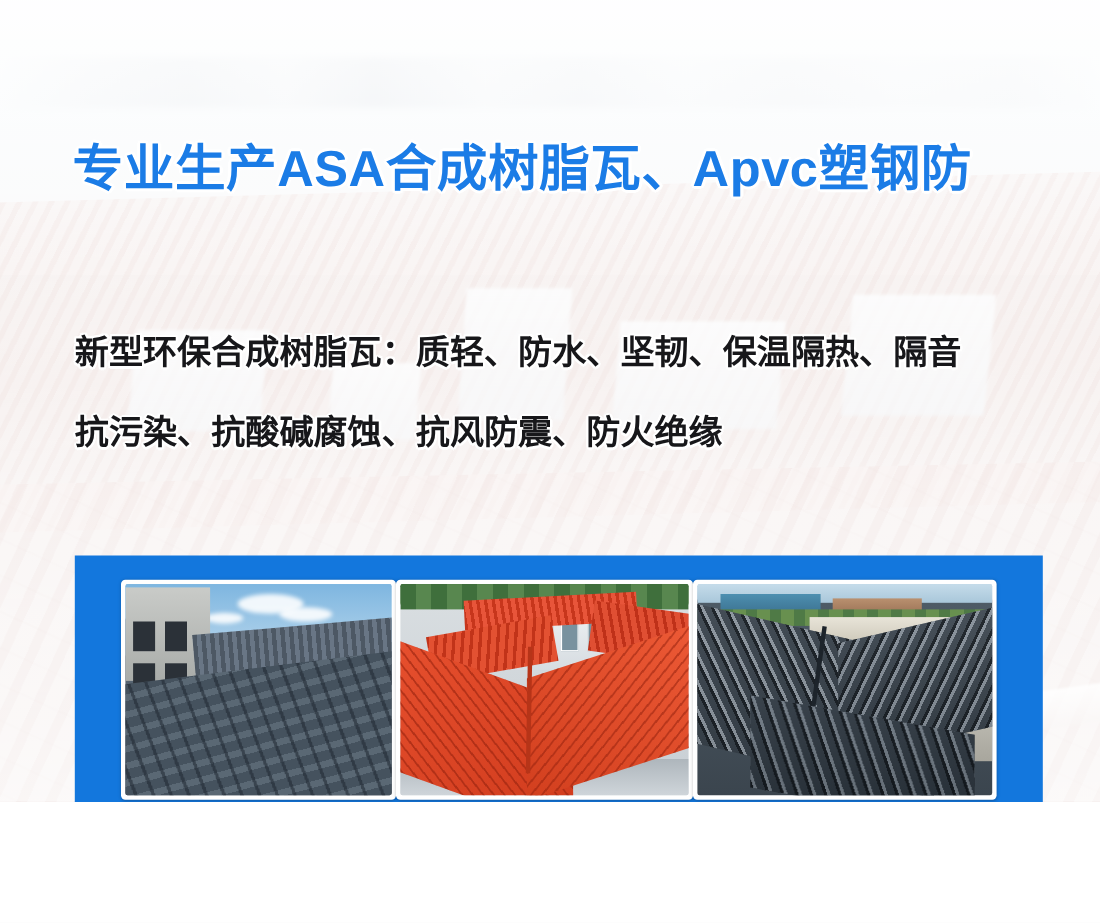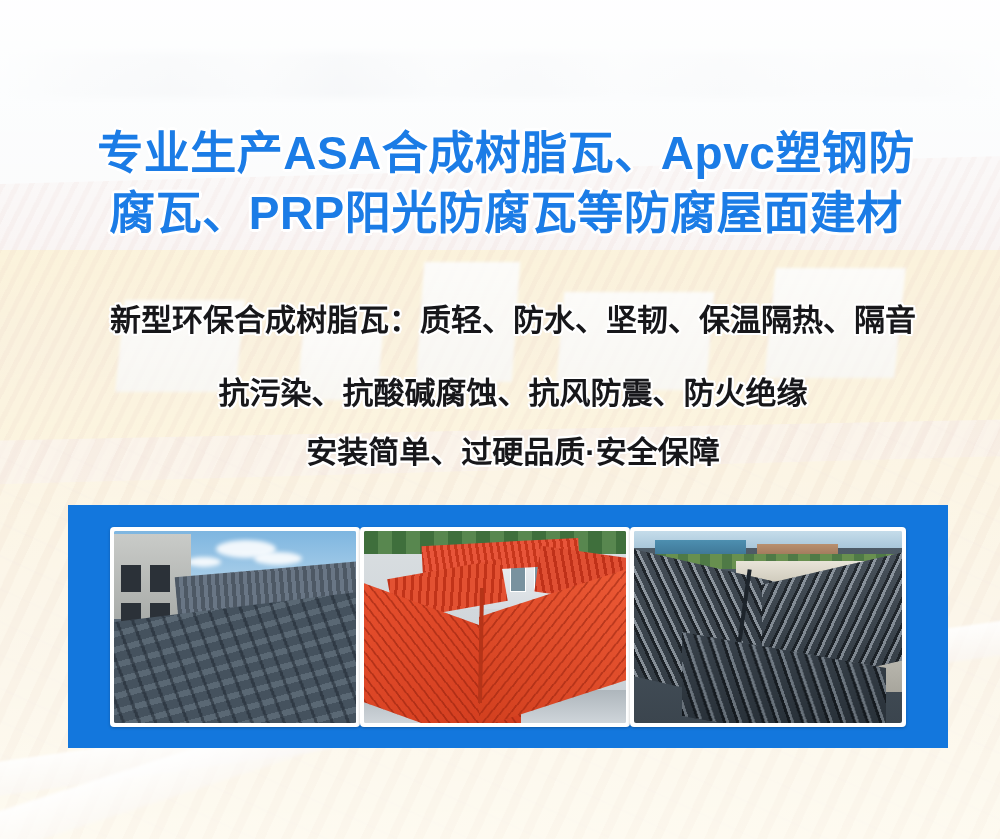--- a/index.html
+++ b/index.html
@@ -7,24 +7,23 @@
   body{
     width:1000px;height:839px;
     font-family:"Liberation Sans","DejaVu Sans",sans-serif;
     background:#ffffff;
     overflow:hidden;
   }
 
   
   .banner{
     position:relative;
-    width:1000px;height:839px;
+    width:1000px;height:729px;
     overflow:hidden;
-    background:#fde047;
-    text-align:center;
+    background:#e5e5e5;
   }
 
   
   .bg-photo{
     position:absolute;inset:0;
     overflow:hidden;
   }
   
   .bg-sky{
     position:absolute;left:0;top:0;width:1000px;height:250px;
@@ -300,27 +299,25 @@
     <div class="bg-roof-near"></div>
     <div class="bg-ridge"></div>
     <div class="bg-ridge2"></div>
     <div class="bg-wash"></div>
   </div>
 
   <div class="content">
 
     <h1 class="headline">
       <span class="hl-line">专业生产ASA合成树脂瓦、Apvc塑钢防</span>
-      <span class="hl-line">腐瓦、PRP阳光防腐瓦等防腐屋面建材</span>
     </h1>
 
     <div class="subcopy">
       <span class="sc-line">新型环保合成树脂瓦：质轻、防水、坚韧、保温隔热、隔音</span>
       <span class="sc-line">抗污染、抗酸碱腐蚀、抗风防震、防火绝缘</span>
-      <span class="sc-line gap">安装简单、过硬品质·安全保障</span>
     </div>
 
     <div class="gallery-panel">
       <div class="gallery-row">
 
         <div class="photo-frame pf-1">
           <div class="photo ph1">
             <div class="sky"></div>
             <div class="cloud c1"></div>
             <div class="cloud c2"></div>

